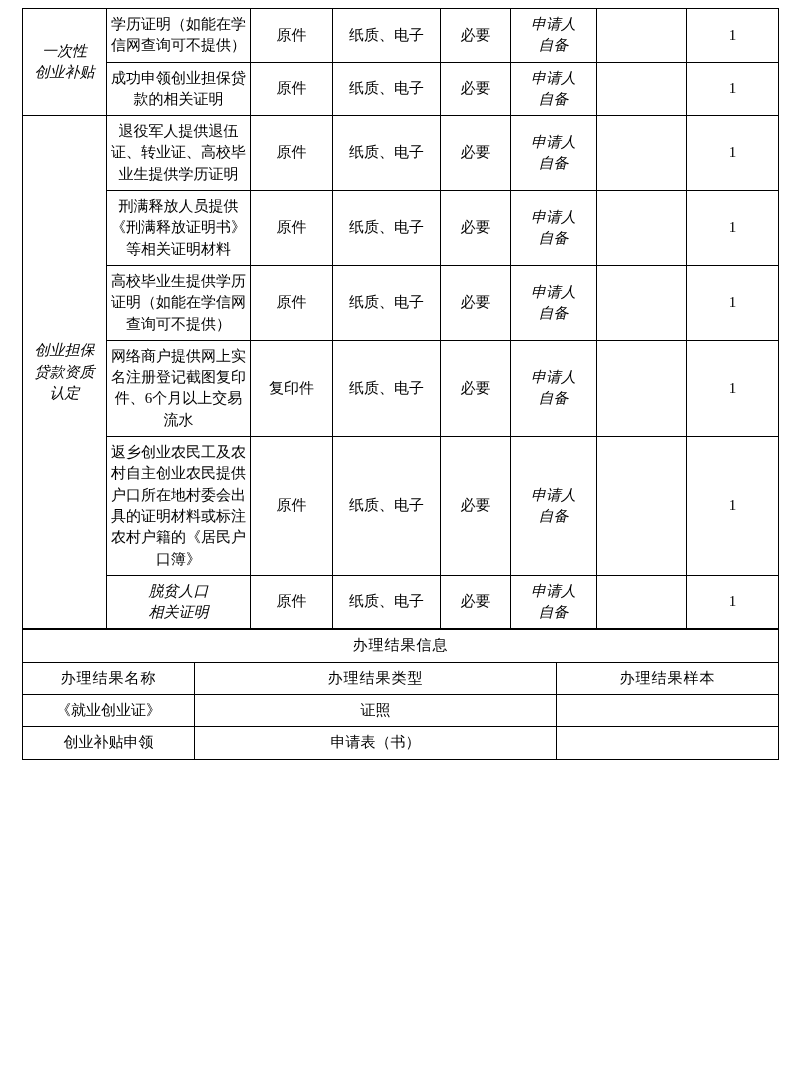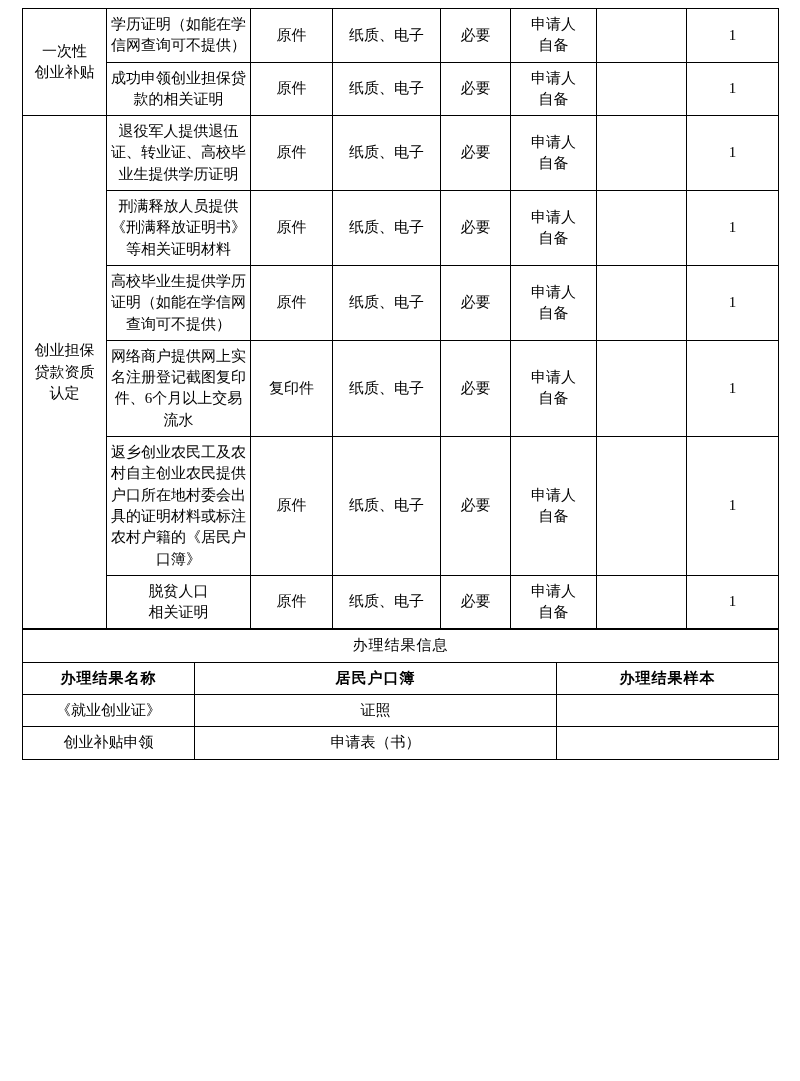--- a/index.html
+++ b/index.html
@@ -53,30 +53,31 @@
   td.num {
     font-size: 14px;
   }
   td.section-title {
     font-size: 17px;
     padding: 7px 4px;
     letter-spacing: 1px;
   }
   td.res-head {
     font-size: 16px;
-    font-weight: bold;
+    font-weight: normal;
     padding: 7px 4px;
     letter-spacing: 1px;
   }
   td.res-cell {
     font-size: 15px;
     padding: 7px 4px;
   }
   .two-line {
     display: block;
+    font-style: italic;
   }
 </style>
 </head>
 <body>
 
 <div class="page">
 
   <table class="doc-table">
     <colgroup>
       <col style="width:84px">
@@ -213,21 +214,21 @@
       <col style="width:172px">
       <col style="width:362px">
       <col style="width:222px">
     </colgroup>
     <tbody>
       <tr>
         <td class="section-title" colspan="3">办理结果信息</td>
       </tr>
       <tr>
         <td class="res-head">办理结果名称</td>
-        <td class="res-head">居民户口簿</td>
+        <td class="res-head">办理结果类型</td>
         <td class="res-head">办理结果样本</td>
       </tr>
       <tr>
         <td class="res-cell">《就业创业证》</td>
         <td class="res-cell">证照</td>
         <td class="res-cell"></td>
       </tr>
       <tr>
         <td class="res-cell">创业补贴申领</td>
         <td class="res-cell">申请表（书）</td>

